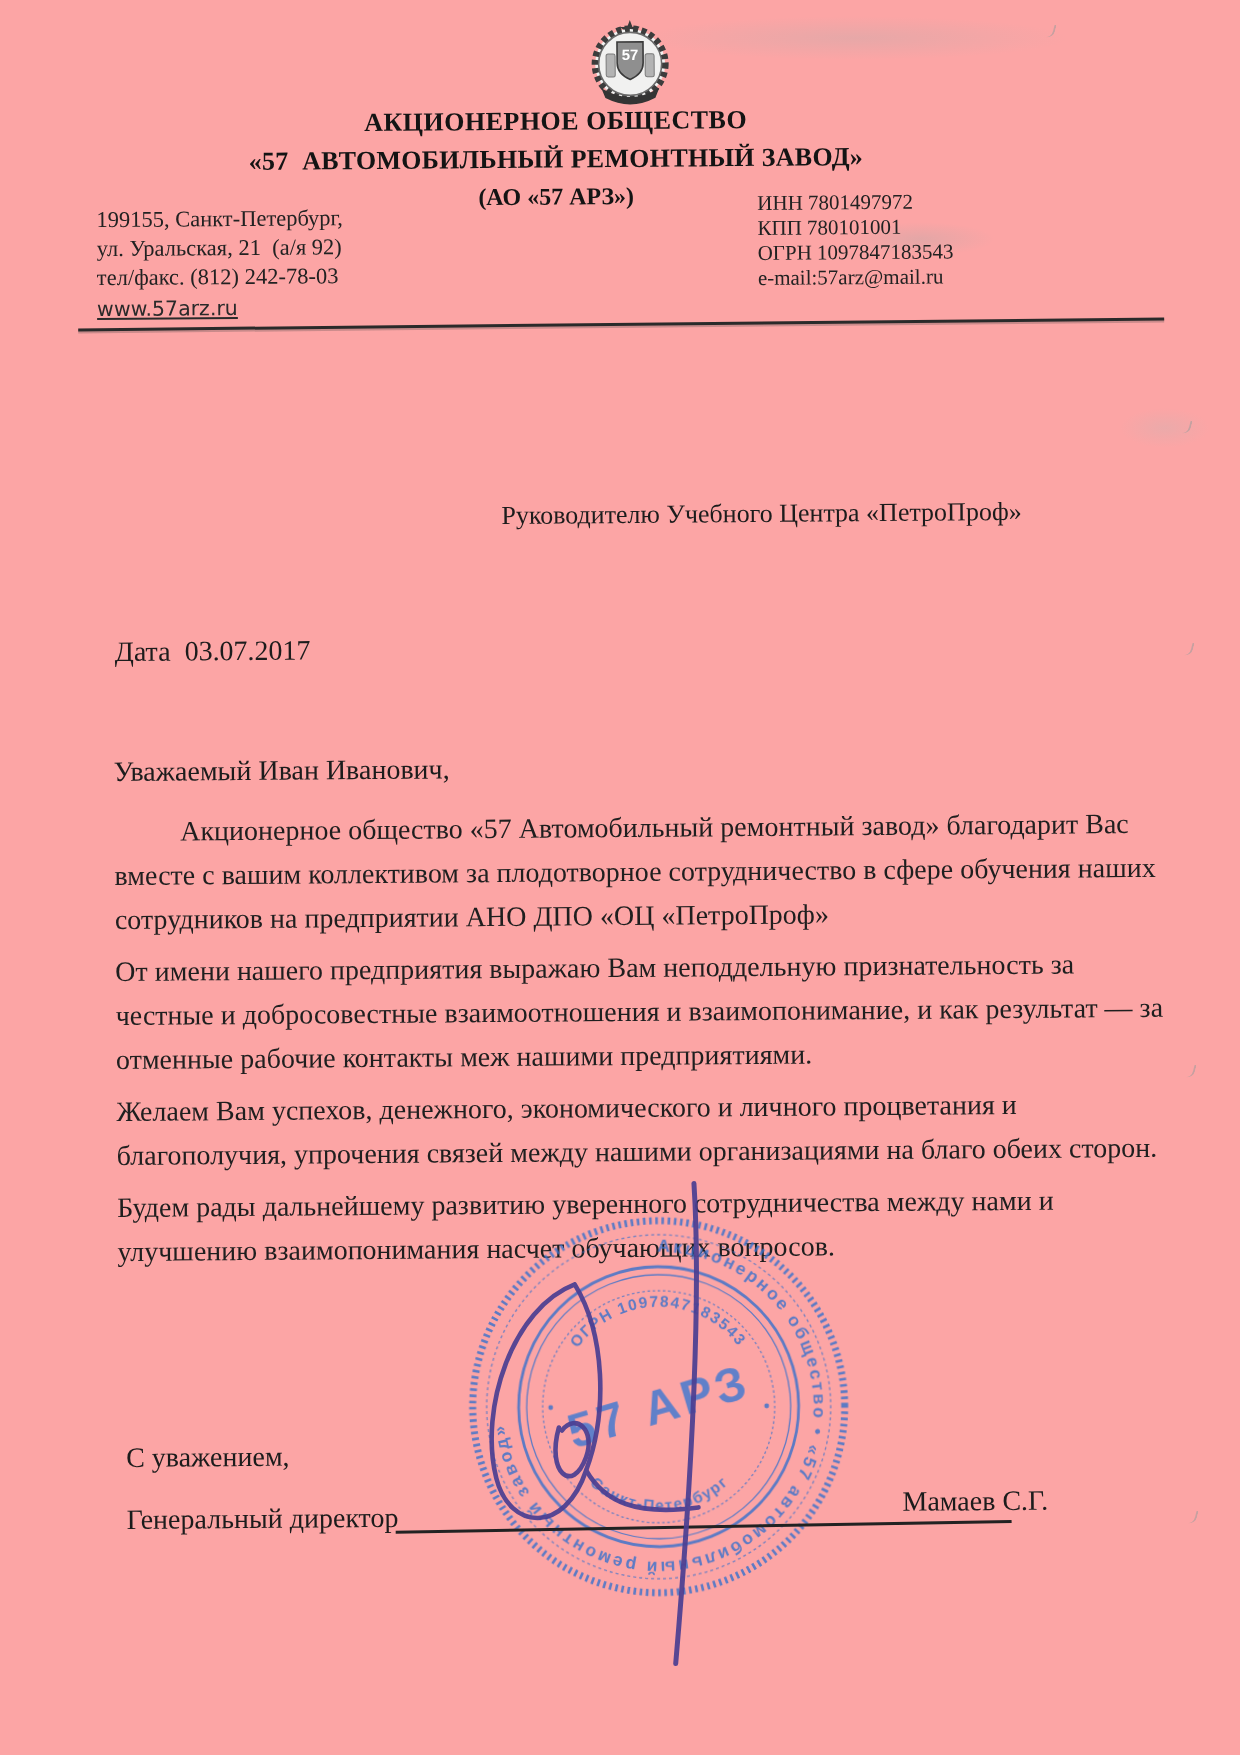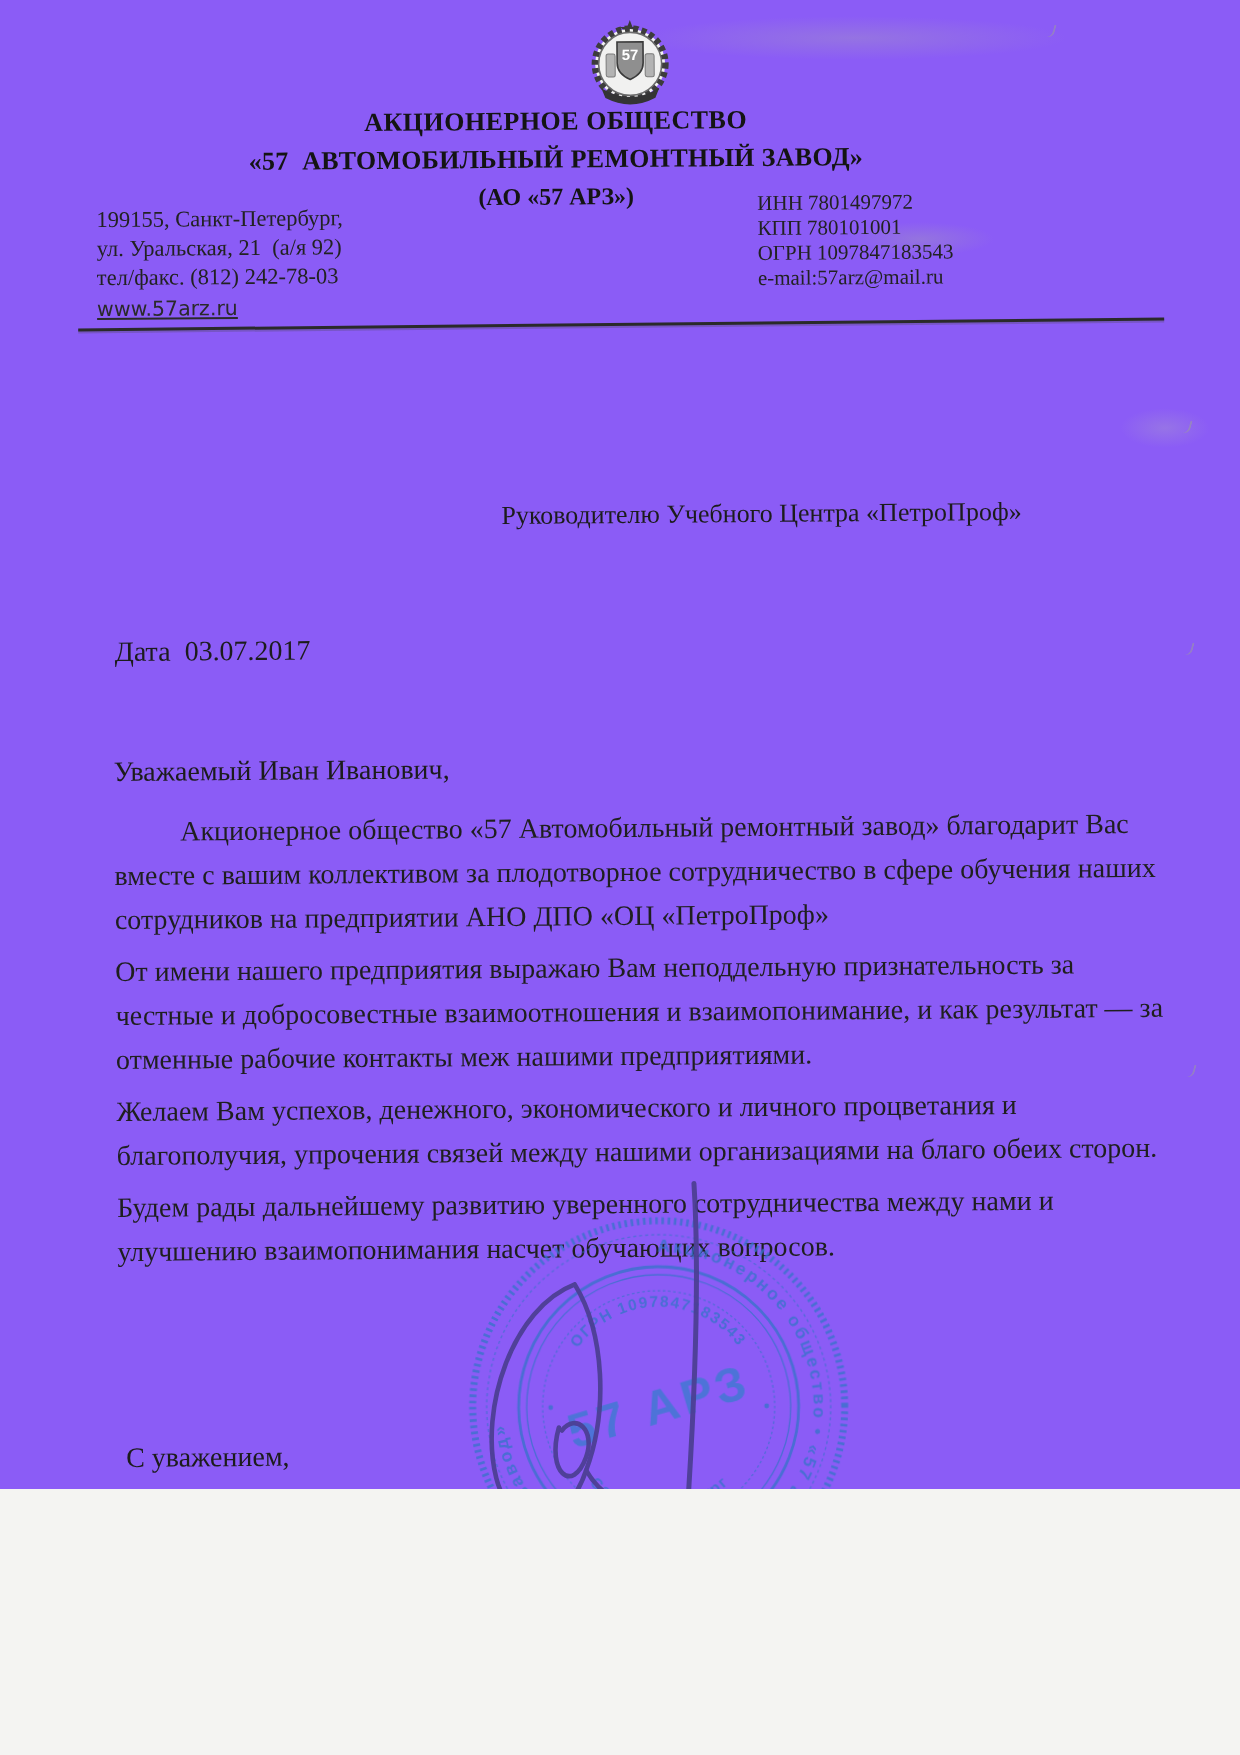--- a/index.html
+++ b/index.html
@@ -4,22 +4,22 @@
 <style>
   html,body{margin:0;padding:0;}
   body{
     width:1240px;height:1755px;
     background:#f4f4f2;
     font-family:"Liberation Serif","DejaVu Serif",serif;
     color:#1e1e1e;
     overflow:hidden;
   }
   .page{
-    position:relative;width:1240px;height:1489px;
-    background:#8b5cf6;overflow:hidden;
+    position:relative;width:1240px;height:1755px;
+    background:#fca5a5;overflow:hidden;
   }
   .skew{position:absolute;left:0;top:0;width:1240px;height:1755px;
     transform:rotate(-0.45deg);transform-origin:620px 300px;}
   .t{white-space:pre-wrap;}
   
   .smudge{position:absolute;pointer-events:none;}
   .sm1{left:640px;top:16px;width:430px;height:44px;
     background:radial-gradient(ellipse at center,rgba(175,175,175,.28),transparent 70%);}
   .sm2{left:845px;top:222px;width:150px;height:34px;
     background:radial-gradient(ellipse at center,rgba(170,170,170,.30),transparent 70%);}

